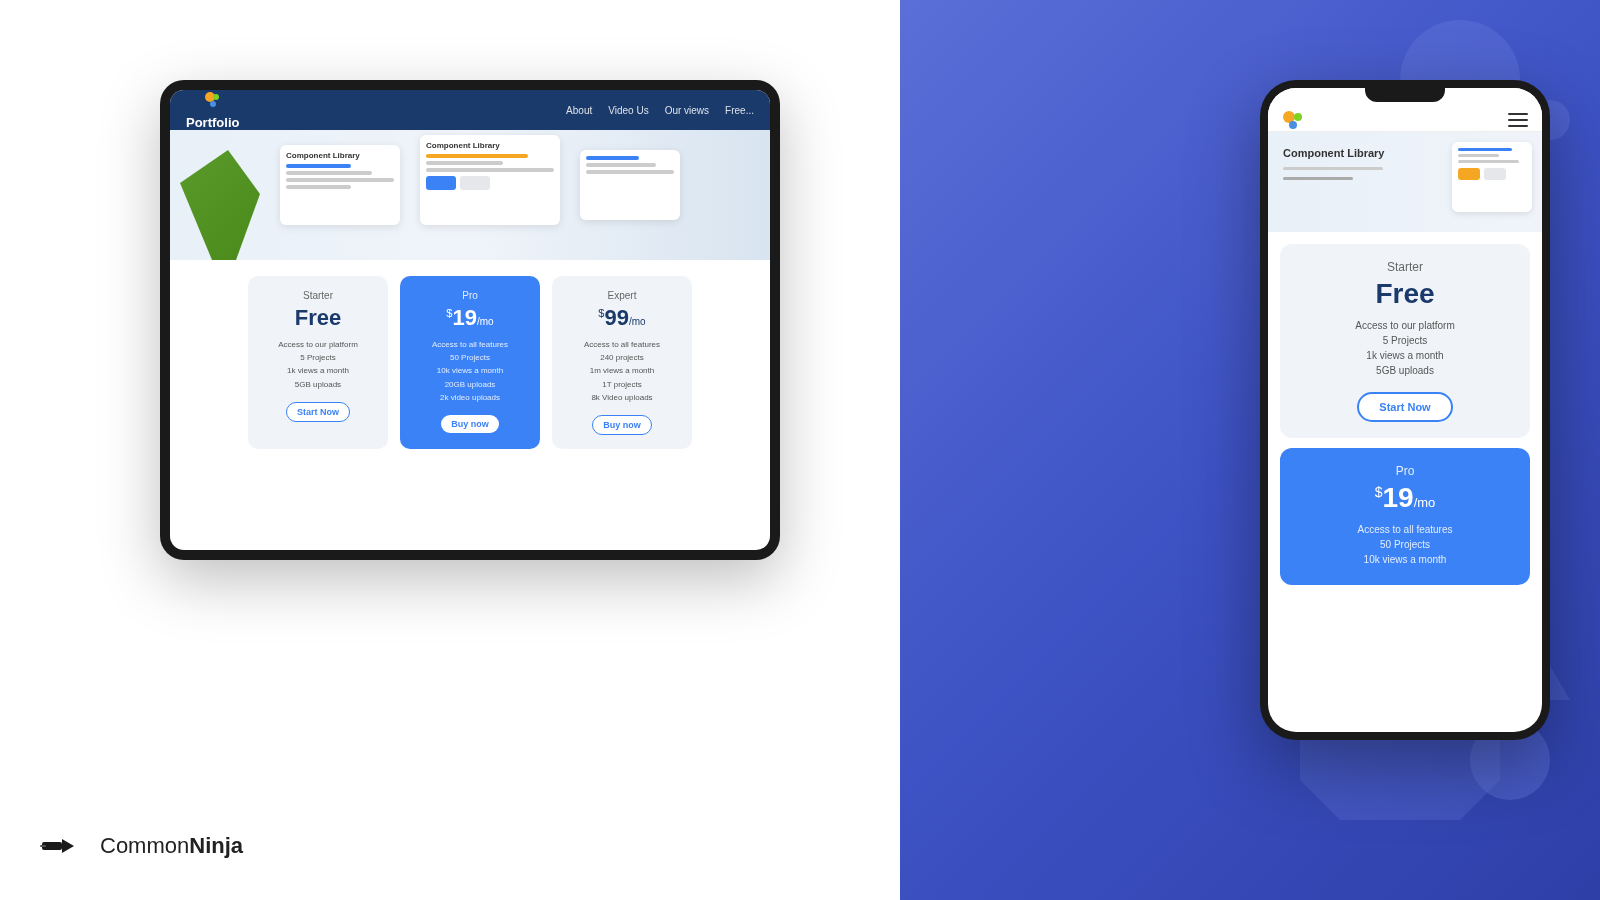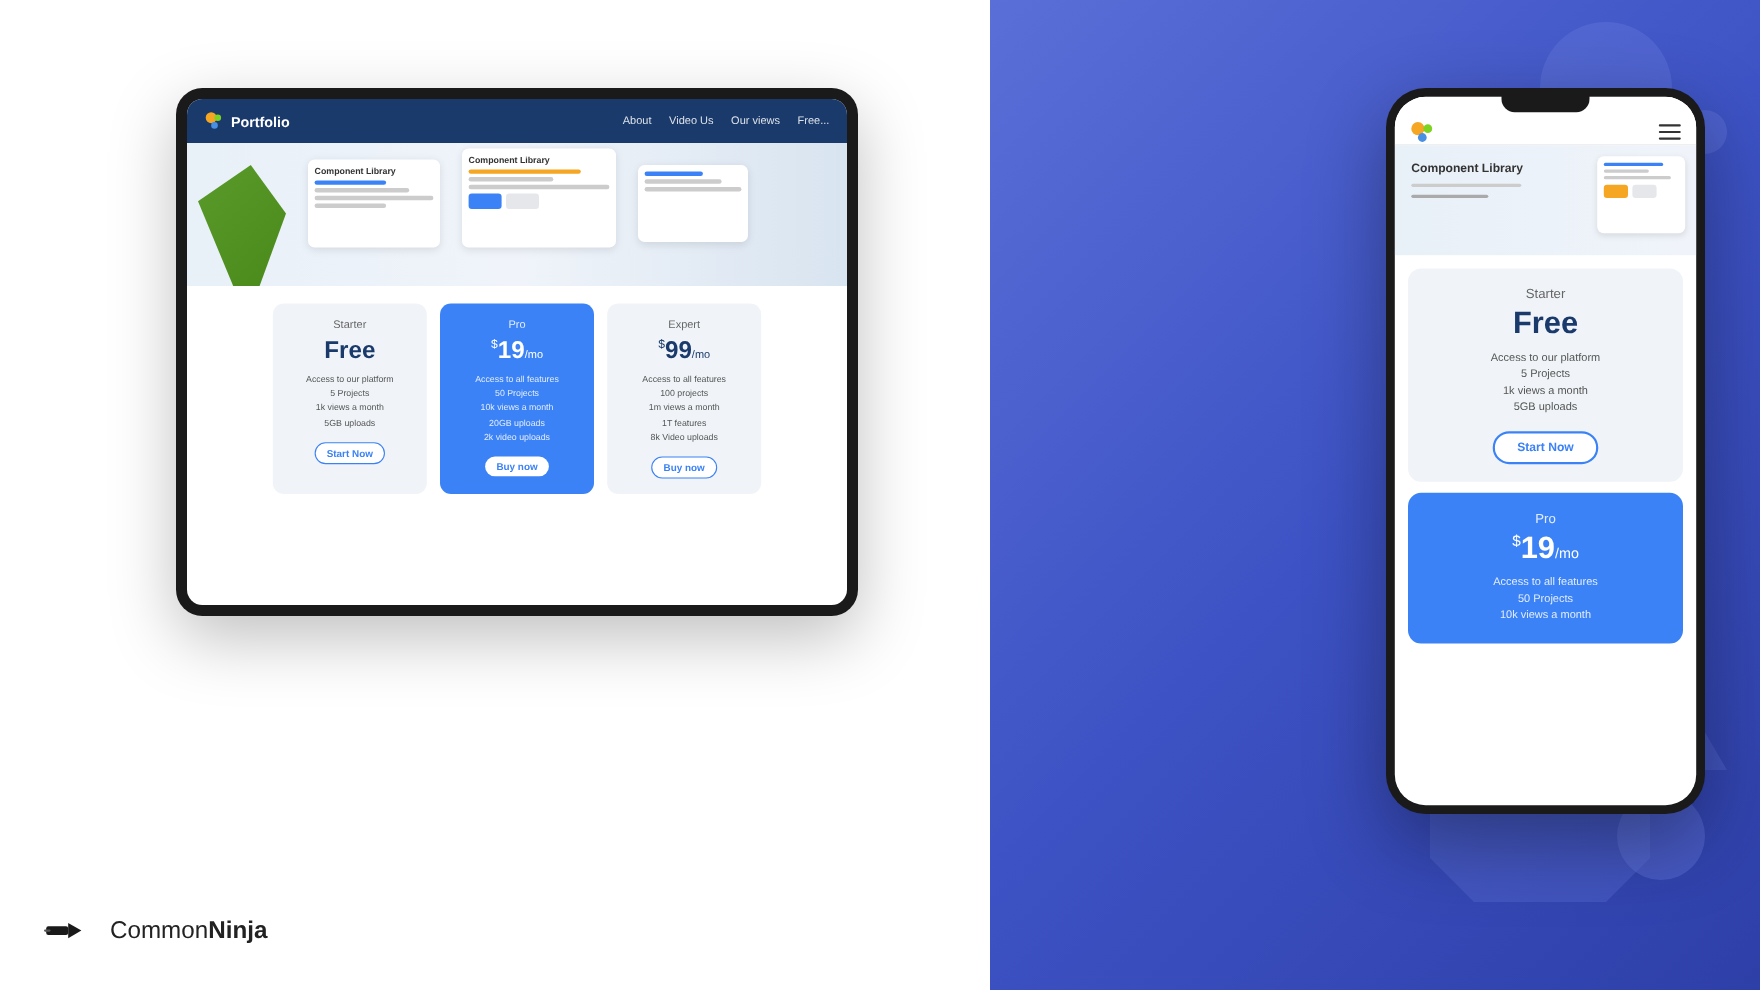--- a/index.html
+++ b/index.html
@@ -125,20 +125,21 @@
       gap: 12px;
     }
     .tablet-logo-area {
       display: flex;
       align-items: center;
       gap: 6px;
       color: white;
       font-size: 13px;
       font-weight: 600;
       margin-right: auto;
+      flex-direction: column;
     }
     .tablet-logo-icon {
       width: 18px;
       height: 18px;
     }
     .tablet-nav-items {
       display: flex;
       gap: 16px;
       color: rgba(255,255,255,0.85);
       font-size: 10px;
@@ -470,23 +471,23 @@
           <div class="price-feature">2k video uploads</div>
           <div class="price-btn">Buy now</div>
         </div>
 
         <div class="price-card">
           <div class="price-plan-name">Expert</div>
           <div class="price-amount">
             <sup>$</sup><span>99</span><span class="per-mo">/mo</span>
           </div>
           <div class="price-feature">Access to all features</div>
-          <div class="price-feature">100 projects</div>
+          <div class="price-feature">240 projects</div>
           <div class="price-feature">1m views a month</div>
-          <div class="price-feature">1T features</div>
+          <div class="price-feature">1T projects</div>
           <div class="price-feature">8k Video uploads</div>
           <div class="price-btn">Buy now</div>
         </div>
 
       </div>
     </div>
   </div>
 
   <div class="bottom-logo">
     <svg class="ninja-logo-svg" viewBox="0 0 50 28">

